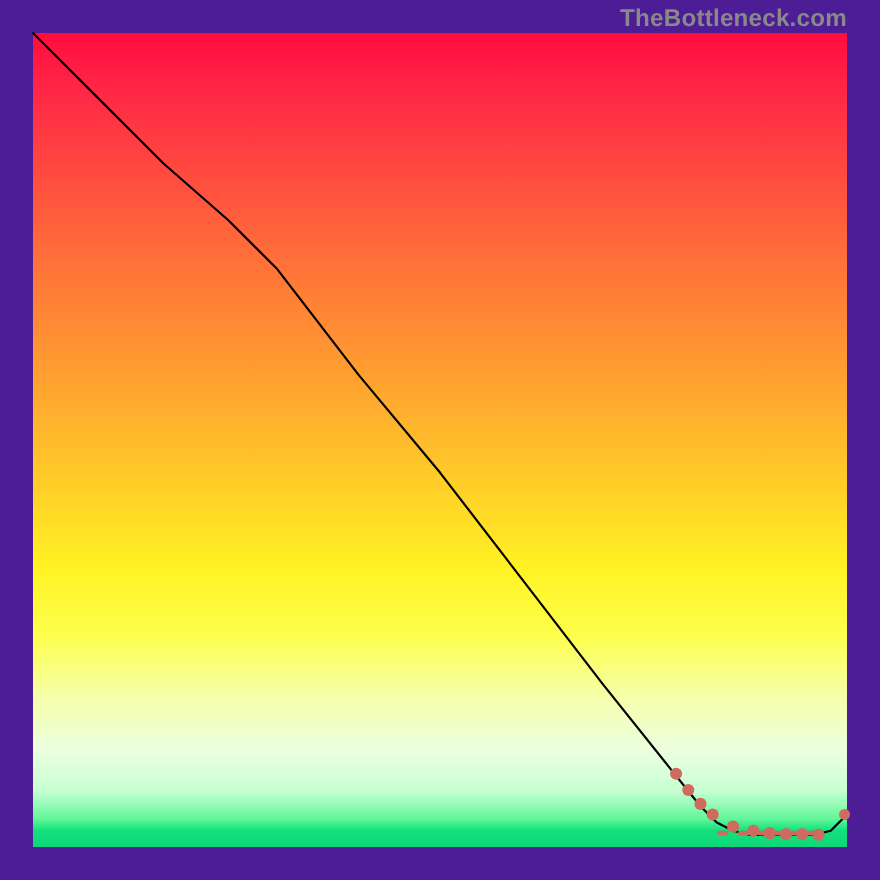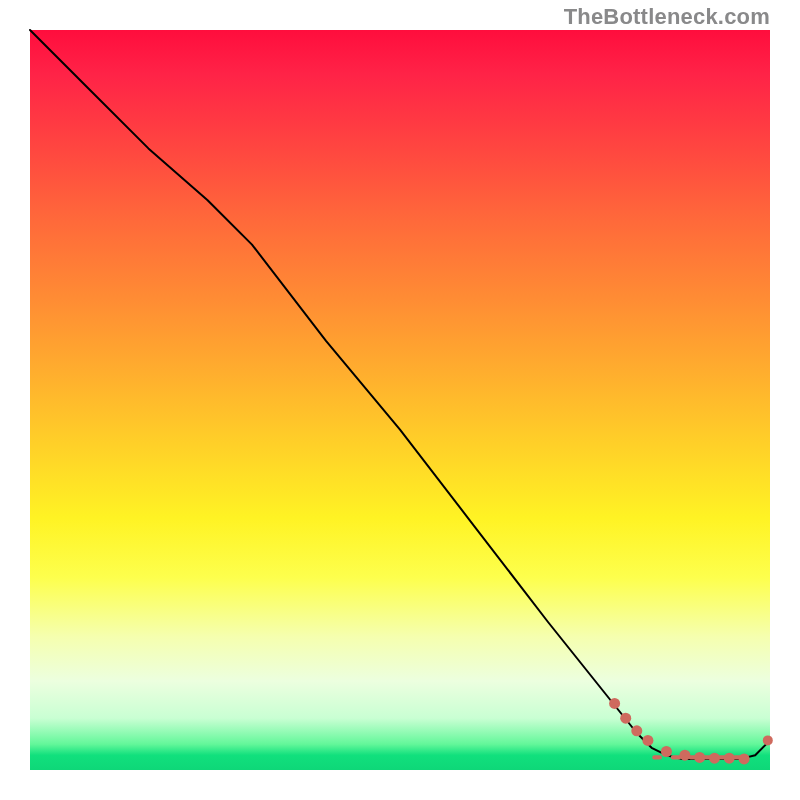--- a/index.html
+++ b/index.html
@@ -10,21 +10,21 @@
     background: #000000;
     overflow: hidden;
     font-family: Arial, Helvetica, sans-serif;
   }
   .frame {
     position: absolute;
     left: 0;
     top: 0;
     width: 800px;
     height: 800px;
-    background: #ffffff;
+    background: #4c1d95;
   }
   .plot-area {
     position: absolute;
     left: 30px;
     top: 30px;
     width: 740px;
     height: 740px;
     
     background: linear-gradient(
       to bottom,

